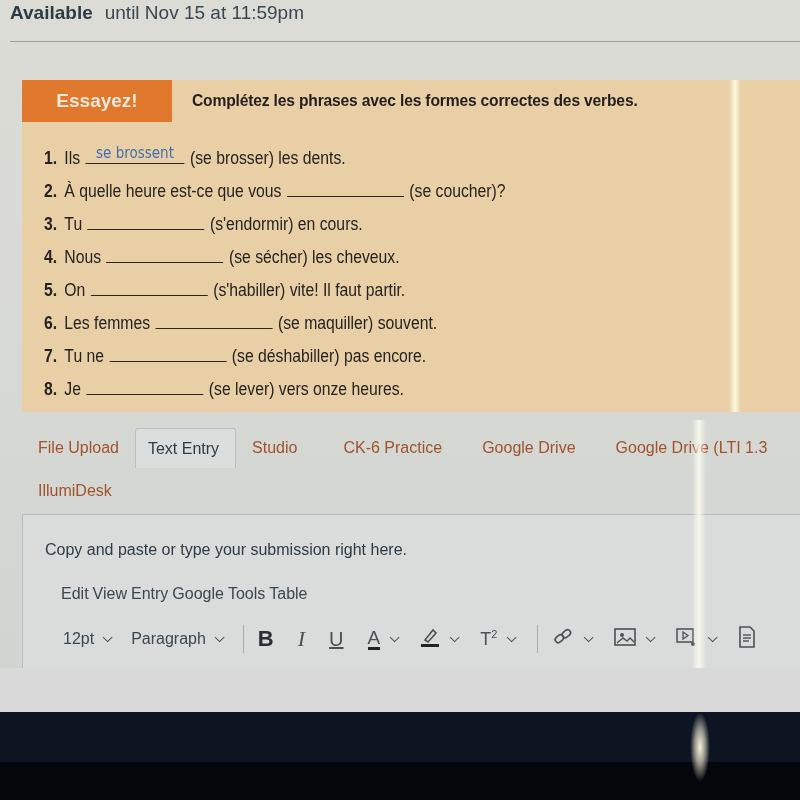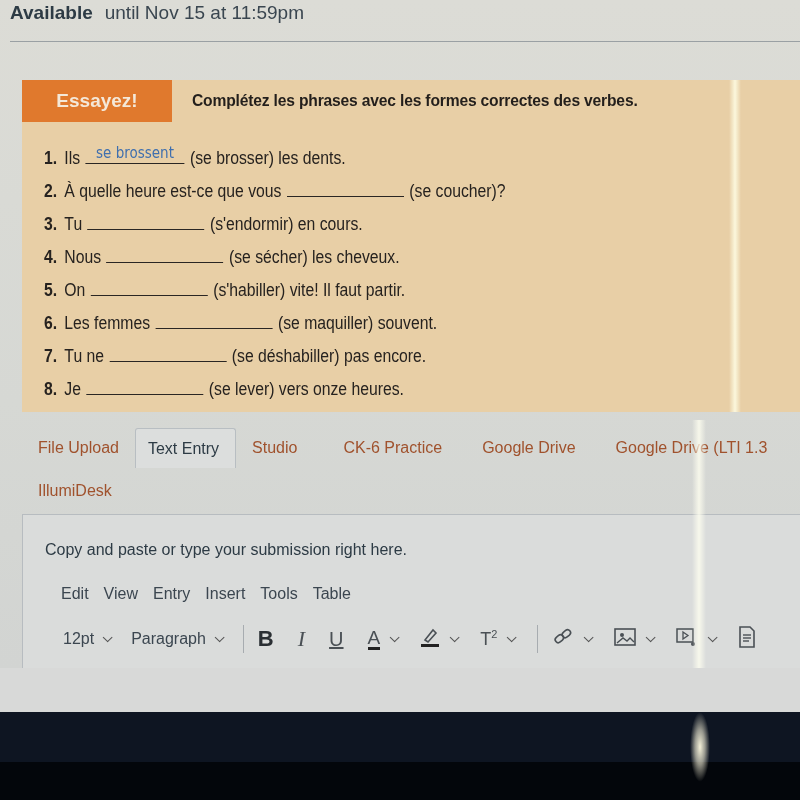--- a/index.html
+++ b/index.html
@@ -82,21 +82,21 @@
 
   
   .panel {
     position: absolute; left: 22px; top: 514px; width: 790px; height: 220px;
     border: 1px solid #b7bcc0; border-right: none; background: #dadcdb;
   }
   .panel-hint {
     position: absolute; left: 22px; top: 26px; font-size: 16px; color: #2d3b45;
   }
   .menubar {
-    position: absolute; left: 38px; top: 70px; display: flex; gap: 15px;
+    position: absolute; left: 38px; top: 70px; display: flex; gap: 4px;
     font-size: 16px; color: #3b4650;
   }
   .menubar span { cursor: pointer; }
   .toolbar {
     position: absolute; left: 40px; top: 108px; height: 32px; display: flex; align-items: center;
     color: #3b4650; font-size: 16px;
   }
   .tb-select { display: flex; align-items: center; gap: 5px; margin-right: 22px; cursor: pointer; }
   .chev { display: inline-block; width: 7px; height: 7px; border-right: 1.4px solid #555; border-bottom: 1.4px solid #555; transform: rotate(45deg) translateY(-3px); margin-left: 3px; }
   .tb-sep { width: 1px; height: 28px; background: #a7acb0; margin: 0 14px 0 0; }
@@ -212,21 +212,21 @@
   </div>
   <div class="tab-second">IllumiDesk</div>
 
   <div class="panel">
     <div class="panel-hint">Copy and paste or type your submission right here.</div>
 
     <div class="menubar">
       <span>Edit</span>
       <span>View</span>
       <span>Entry</span>
-      <span>Insert</span>
+      <span>Google</span>
       <span>Tools</span>
       <span>Table</span>
     </div>
 
     <div class="toolbar">
       <div class="tb-select">
         <span>12pt</span>
         <span class="chev"></span>
       </div>
       <div class="tb-select">

